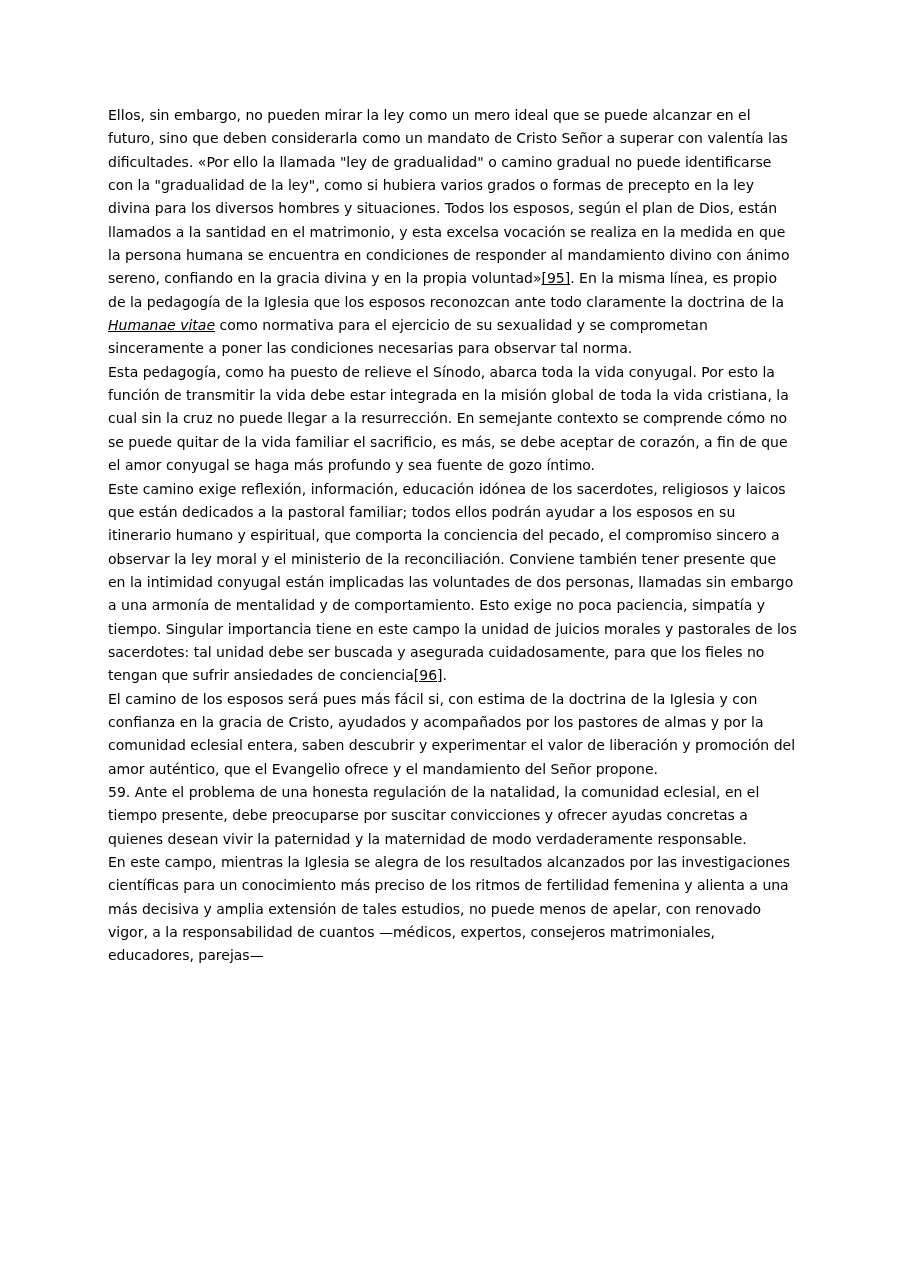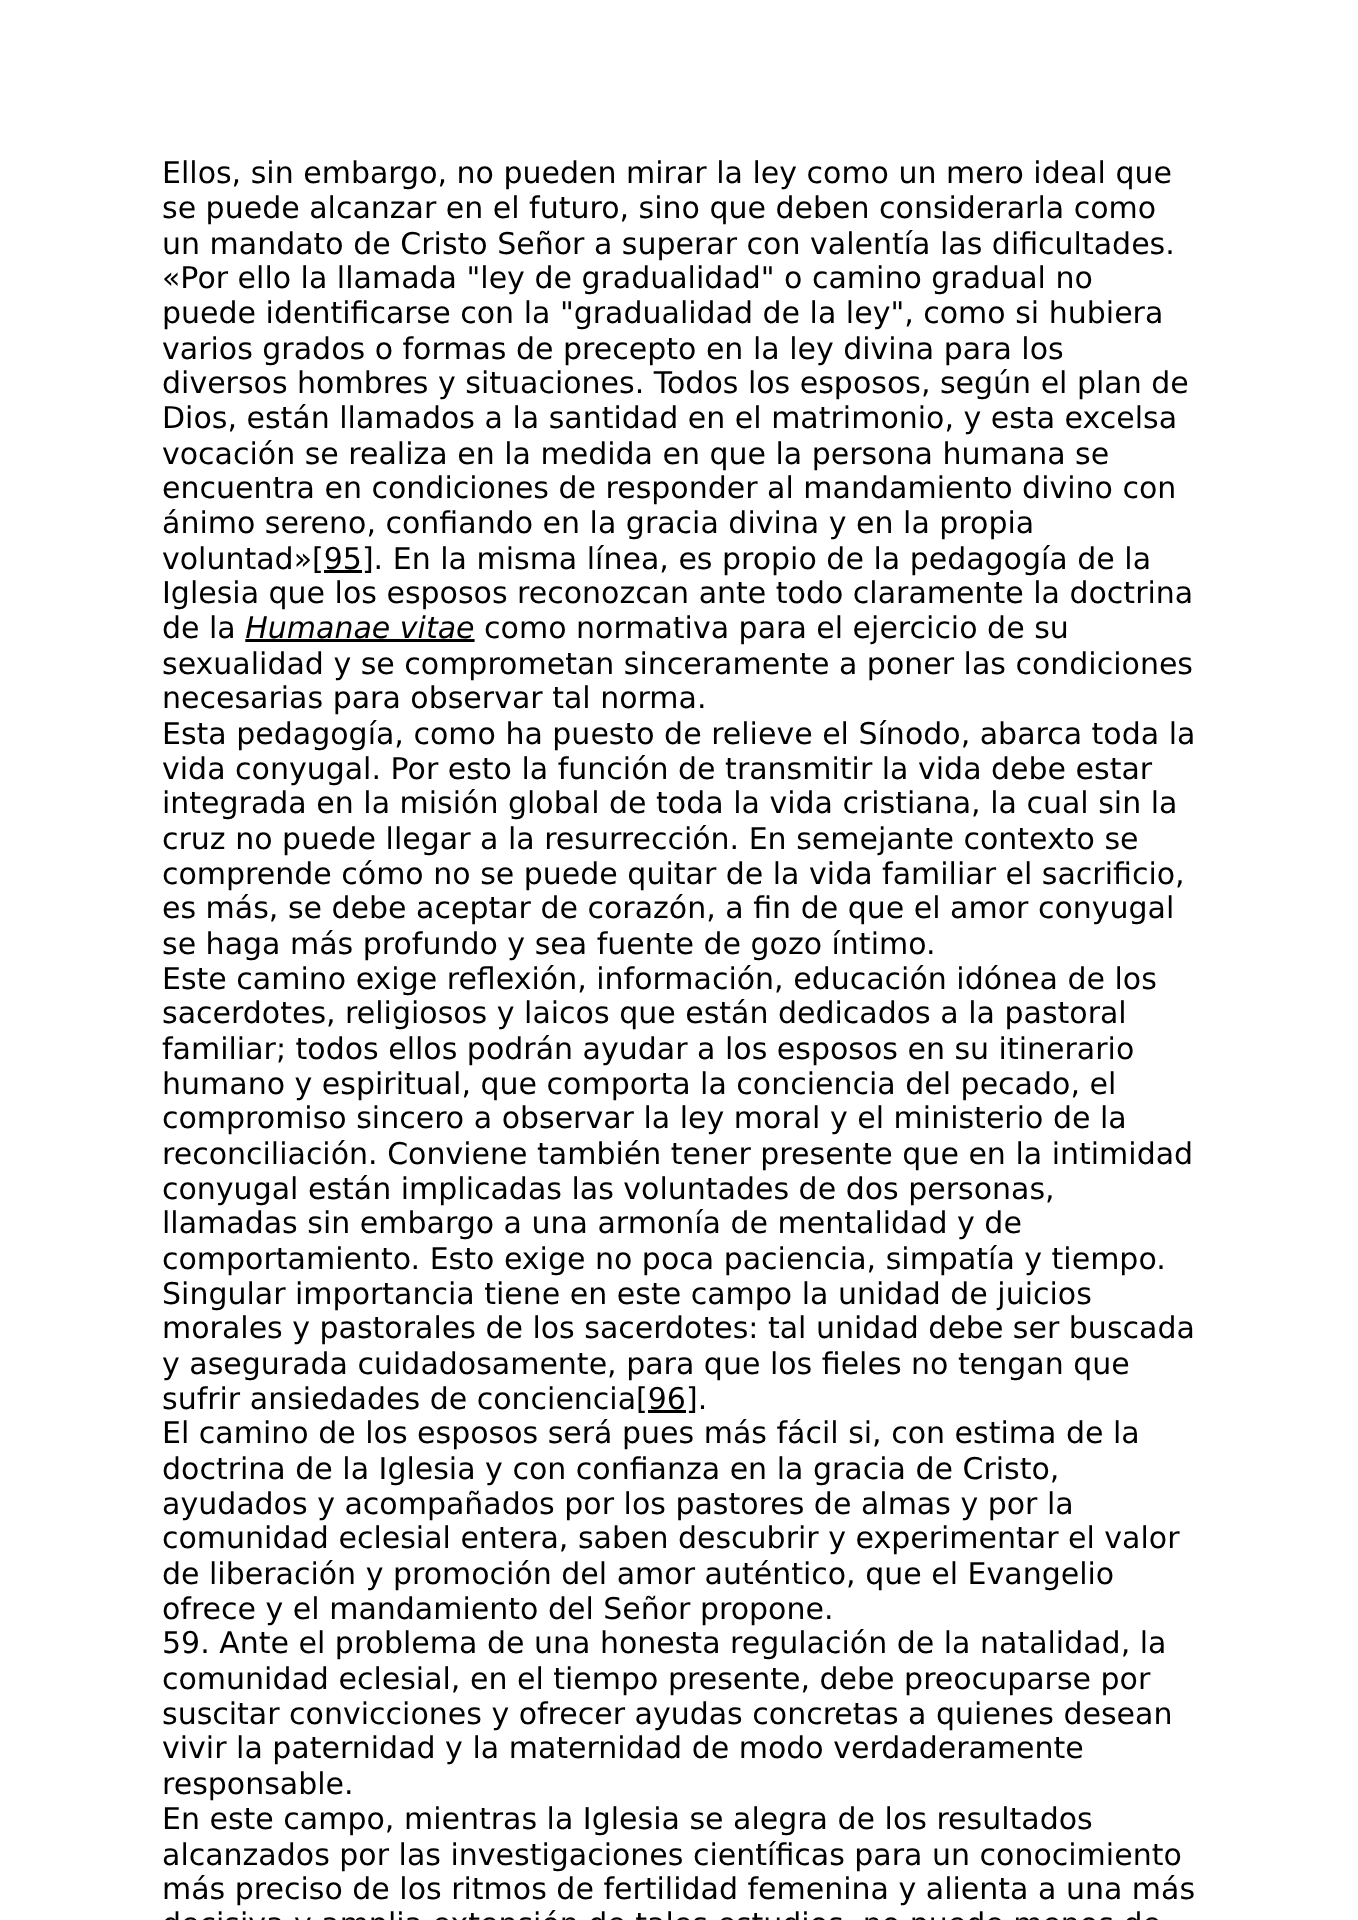--- a/index.html
+++ b/index.html
@@ -16,21 +16,21 @@
   }
   .page {
     box-sizing: border-box;
     width: 905px;
     height: 1280px;
     padding: 104px 108px 0 108px;
     background: #ffffff;
   }
   .doc p {
     margin: 0;
-    font-size: 20px;
+    font-size: 14px;
     line-height: 23.35px;
     text-align: left;
   }
   .doc .heading {
     font-weight: bold;
     font-style: italic;
   }
   a.ref-link {
     color: #000000;
     text-decoration: underline;

